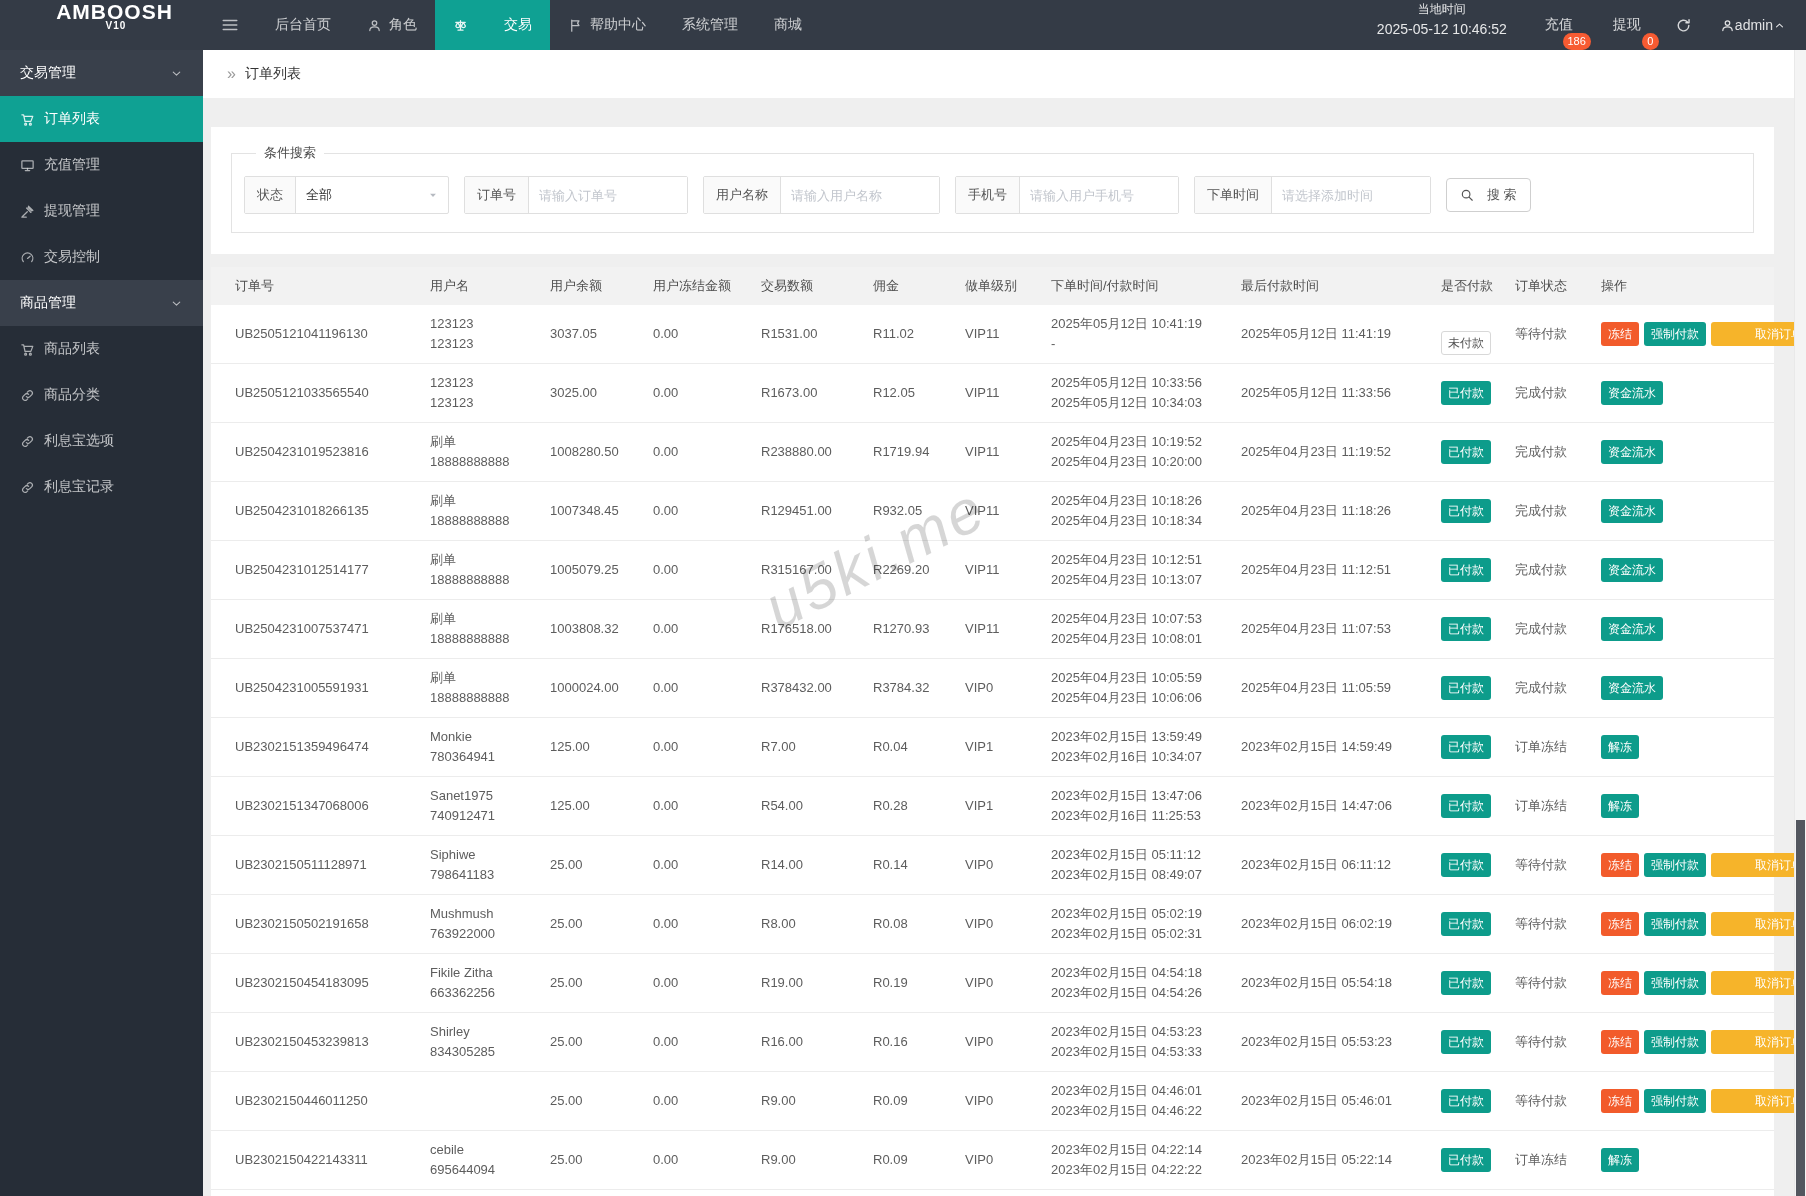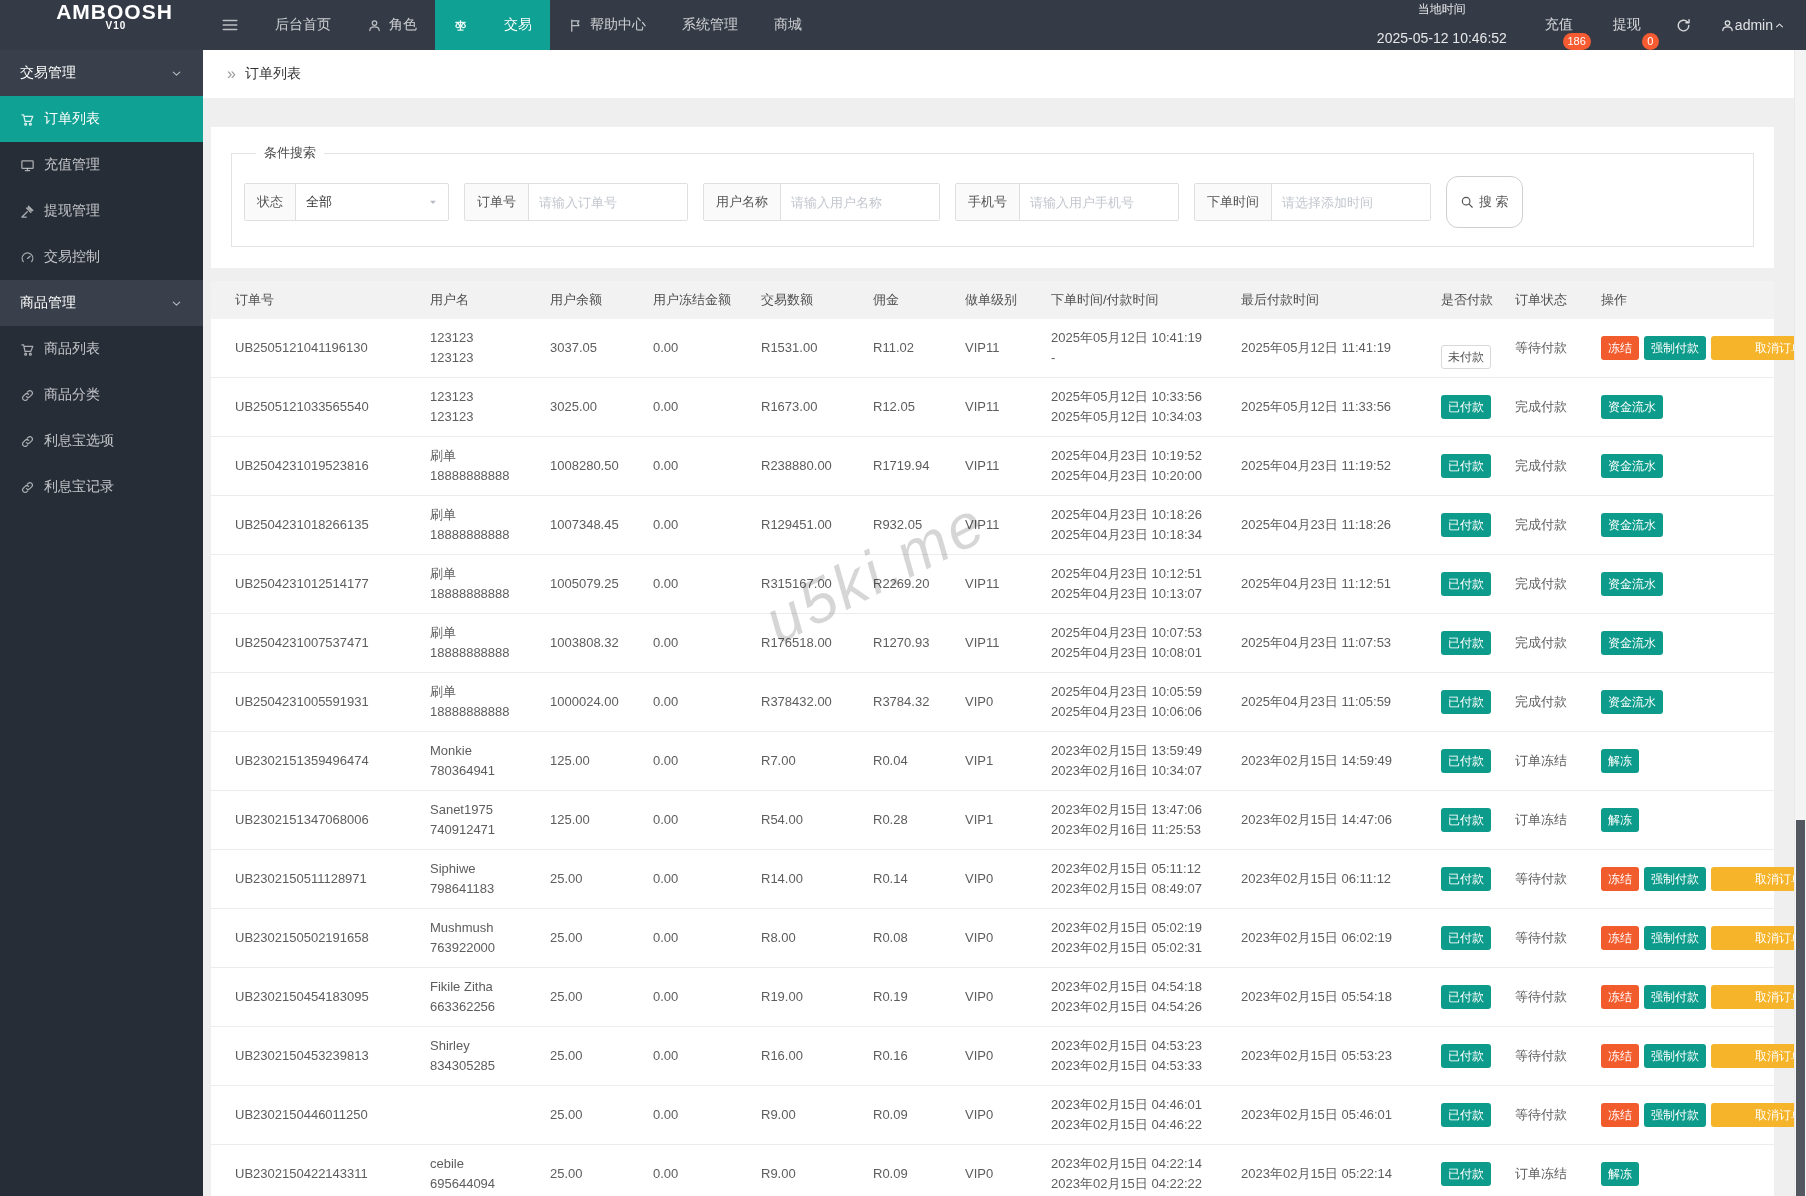--- a/index.html
+++ b/index.html
@@ -11,21 +11,21 @@
   }
   svg{display:block}
   
   .navbar{position:fixed;top:0;left:0;width:1806px;height:50px;background:#343b46;display:flex;align-items:stretch;z-index:50;}
   .logo{width:203px;display:flex;align-items:center;padding-left:26px;color:#fff;font-size:21px;font-weight:bold;letter-spacing:1px;flex-direction:column;}
   .logo sup{font-size:10px;font-weight:bold;margin-left:3px;transform:translateY(-4px);}
   .nav-item{display:flex;align-items:center;gap:7px;padding:0 18px;color:rgba(255,255,255,.75);font-size:14px;cursor:pointer;}
   .nav-item.active{background:var(--accent);color:#fff;gap:36px;}
   .nav-item .nicon{opacity:.9}
   .nav-right{margin-left:auto;display:flex;align-items:stretch;}
-  .time-block{display:flex;flex-direction:column;justify-content:space-between;align-items:center;color:rgba(255,255,255,.88);padding:0 18px;line-height:1.55;}
+  .time-block{display:flex;flex-direction:column;justify-content:flex-start;align-items:center;color:rgba(255,255,255,.88);padding:0 18px;line-height:1.55;}
   .time-label{font-size:12px;}
   .time-value{font-size:14px;}
   .nav-badge-item{position:relative;display:flex;align-items:center;padding:0 20px;color:rgba(255,255,255,.8);font-size:14px;cursor:pointer;}
   .nav-badge{position:absolute;top:1px;right:2px;background:var(--badge);color:#fff;font-size:11px;line-height:17px;min-width:17px;padding:0 5px;border-radius:9px;text-align:center;margin-top:32px;}
   .nav-iconbtn{display:flex;align-items:center;padding:0 14px;color:rgba(255,255,255,.8);cursor:pointer;}
   .nav-user{display:flex;align-items:center;padding:0 20px 0 14px;color:rgba(255,255,255,.85);font-size:14px;cursor:pointer;}
   
   .sidebar{position:fixed;left:0;top:50px;bottom:0;width:203px;background:#262d37;z-index:40;}
   .side-section-header{height:46px;display:flex;align-items:center;padding:0 20px;background:#39404b;color:#fff;font-size:14px;cursor:pointer;}
   .side-section-header .chev{margin-left:auto;opacity:.65;}
@@ -41,21 +41,21 @@
   .search-card{background:#fff;padding:17px 20px 21px;margin-bottom:13px;}
   fieldset{border:1px solid #e3e3e3;padding:14px 12px 18px;}
   legend{font-size:13px;color:#4a4a4a;padding:0 8px;margin-left:12px;}
   .filters{display:flex;align-items:center;gap:15px;}
   .fgroup{display:flex;align-items:stretch;height:38px;border:1px solid #dfdfdf;border-radius:2px;background:#fff;justify-content:center;}
   .faddon{display:flex;align-items:center;background:#fafafa;border-right:1px solid #dfdfdf;padding:0 12px;color:#555;font-size:13px;white-space:nowrap;}
   .fgroup input{border:none;outline:none;padding:0 10px;width:158px;font-size:13px;color:#333;}
   .fgroup input::placeholder{color:#c2c6cd;}
   .fselect{position:relative;display:flex;align-items:center;width:152px;padding:0 10px;font-size:13px;color:#333;cursor:pointer;}
   .fselect .arrow{position:absolute;right:8px;color:#b6bac1;}
-  .search-btn{display:flex;align-items:center;gap:5px;height:52px;padding:0 13px;background:#fff;border:1px solid #cfcfcf;border-radius:12px;font-size:13px;color:#555;cursor:pointer;}
+  .search-btn{display:flex;align-items:center;gap:13px;height:34px;padding:0 13px;background:#fff;border:1px solid #cfcfcf;border-radius:4px;font-size:13px;color:#555;cursor:pointer;}
   
   .table-card{background:#fff;position:relative;min-height:920px;}
   .trow{display:grid;grid-template-columns:var(--cols);padding-left:24px;align-items:center;}
   .thead{background:#f2f2f2;height:38px;font-size:13px;color:#4f4f4f;}
   .th{padding-right:10px;white-space:nowrap;}
   .tbody-row{min-height:59px;border-bottom:1px solid #ececec;font-size:13px;color:#5d5d5d;background:#fff;}
   .td{padding:6px 10px 6px 0;line-height:1.55;}
   .two-line div{white-space:nowrap;}
   .tag{display:inline-block;padding:6px 7px;border-radius:3px;font-size:12px;line-height:1;white-space:nowrap;}
   .tag.success{background:var(--success);color:#fff;}

